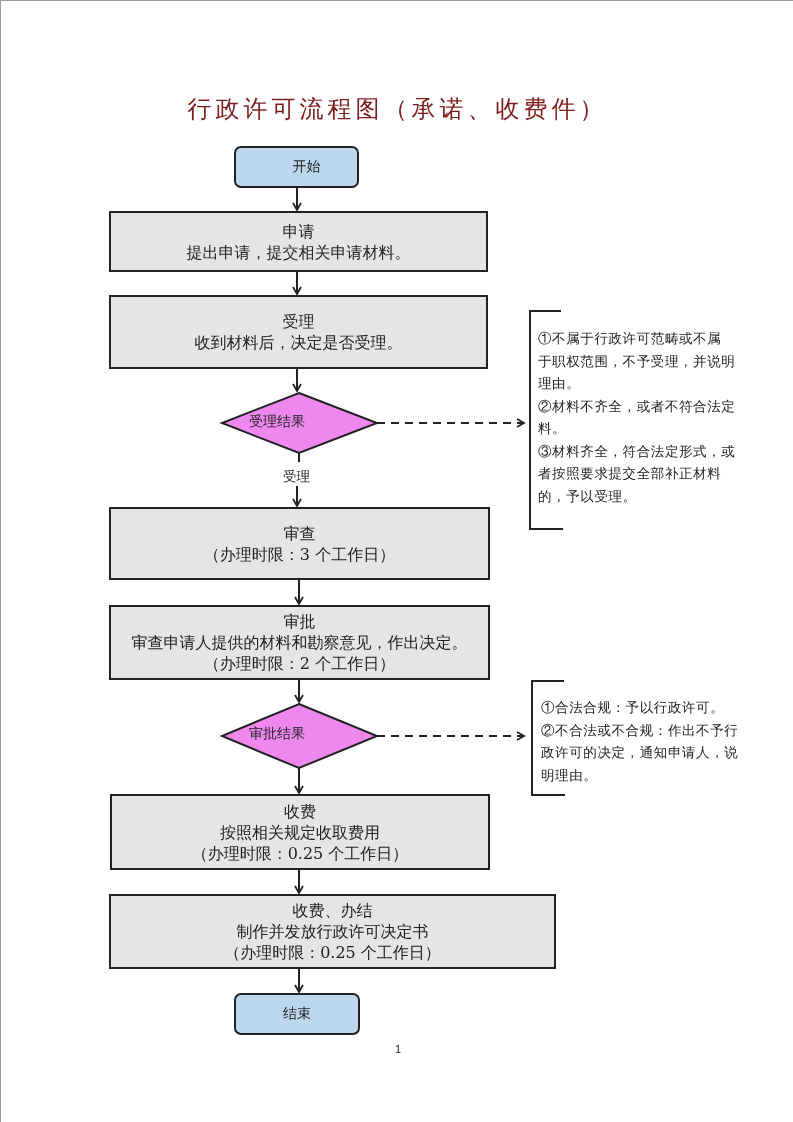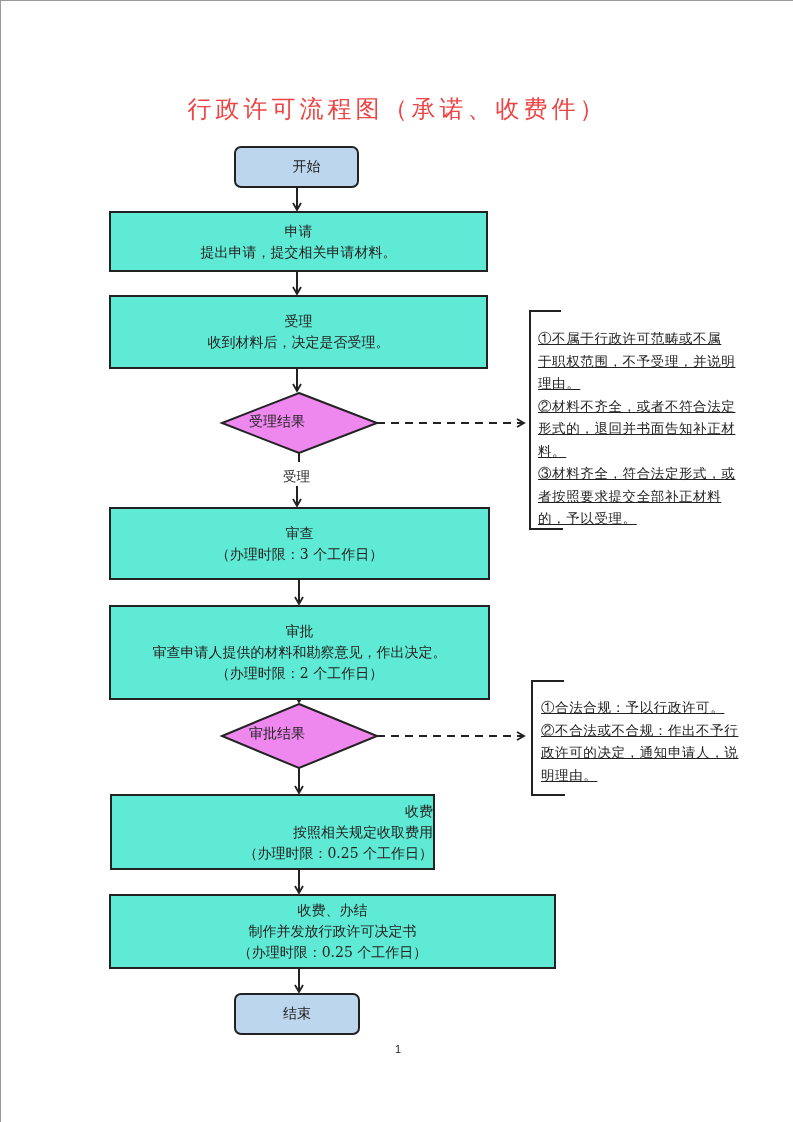--- a/index.html
+++ b/index.html
@@ -6,42 +6,42 @@
   body {
     width: 793px; height: 1122px; position: relative; overflow: hidden;
     background: #ffffff;
     font-family: "DejaVu Serif", "Liberation Serif", serif;
     color: #222;
     border-top: 1px solid #9a9a9a; border-left: 1px solid #9a9a9a;
     box-sizing: border-box;
   }
   .title {
     position: absolute; left: 0; width: 793px; top: 92px;
-    text-align: center; font-size: 24px; letter-spacing: 4px; color: #ef4444;
+    text-align: center; font-size: 24px; letter-spacing: 4px; color: #7f1d1d;
   }
   .terminal {
     position: absolute; background: #bcd6ee; border: 2px solid #222;
     border-radius: 7px; box-sizing: border-box;
     display: flex; align-items: center; justify-content: center;
     font-size: 14px;
   }
   .proc {
-    position: absolute; background: #5eead4; border: 2px solid #222;
+    position: absolute; background: #e5e5e5; border: 2px solid #222;
     box-sizing: border-box;
     display: flex; flex-direction: column; align-items: center; justify-content: center;
-    font-size: 14px; line-height: 21px; text-align: center;
+    font-size: 16px; line-height: 21px; text-align: center;
   }
   .decision-label {
     position: absolute; font-size: 14px; text-align: left;
   }
   .side-note {
     position: absolute; font-size: 13.5px; line-height: 22.5px; color: #222;
     letter-spacing: 0.6px;
   }
-  .side-note div { white-space: nowrap; text-decoration: underline; }
+  .side-note div { white-space: nowrap; }
   .edge-label { position: absolute; font-size: 13.5px; }
   .page-num { position: absolute; font-size: 11px; font-family: "Liberation Sans", sans-serif; }
   svg.overlay { position: absolute; left: 0; top: 0; }
 </style>
 </head>
 <body>
 
 <svg class="overlay" width="793" height="1122">
   <defs>
     <marker id="arr" markerWidth="10" markerHeight="10" refX="8" refY="5" orient="auto" markerUnits="userSpaceOnUse">
@@ -99,48 +99,47 @@
 
 <div class="decision-label" style="left:248px;top:412px;width:100px;">受理结果</div>
 
 <div class="edge-label" style="left:282px;top:467px;">受理</div>
 
 <div class="side-note" style="left:537px;top:326px;">
   <div>①不属于行政许可范畴或不属</div>
   <div>于职权范围，不予受理，并说明</div>
   <div>理由。</div>
   <div>②材料不齐全，或者不符合法定</div>
-  <div>形式的，退回并书面告知补正材</div>
   <div>料。</div>
   <div>③材料齐全，符合法定形式，或</div>
   <div>者按照要求提交全部补正材料</div>
   <div>的，予以受理。</div>
 </div>
 
 <div class="proc" style="left:108px;top:506px;width:381px;height:73px;">
   <div>审查</div>
   <div>（办理时限：3 个工作日）</div>
 </div>
 
-<div class="proc" style="left:108px;top:604px;width:381px;height:95px;">
+<div class="proc" style="left:108px;top:604px;width:381px;height:75px;">
   <div>审批</div>
   <div>审查申请人提供的材料和勘察意见，作出决定。</div>
   <div>（办理时限：2 个工作日）</div>
 </div>
 
 <div class="decision-label" style="left:248px;top:724px;width:100px;">审批结果</div>
 
 <div class="side-note" style="left:540px;top:695px;">
   <div>①合法合规：予以行政许可。</div>
   <div>②不合法或不合规：作出不予行</div>
   <div>政许可的决定，通知申请人，说</div>
   <div>明理由。</div>
 </div>
 
-<div class="proc" style="left:109px;top:793px;width:325px;height:76px;align-items:flex-end;">
+<div class="proc" style="left:109px;top:793px;width:380px;height:76px;">
   <div>收费</div>
   <div>按照相关规定收取费用</div>
   <div>（办理时限：0.25 个工作日）</div>
 </div>
 
 <div class="proc" style="left:108px;top:893px;width:447px;height:75px;">
   <div>收费、办结</div>
   <div>制作并发放行政许可决定书</div>
   <div>（办理时限：0.25 个工作日）</div>
 </div>

